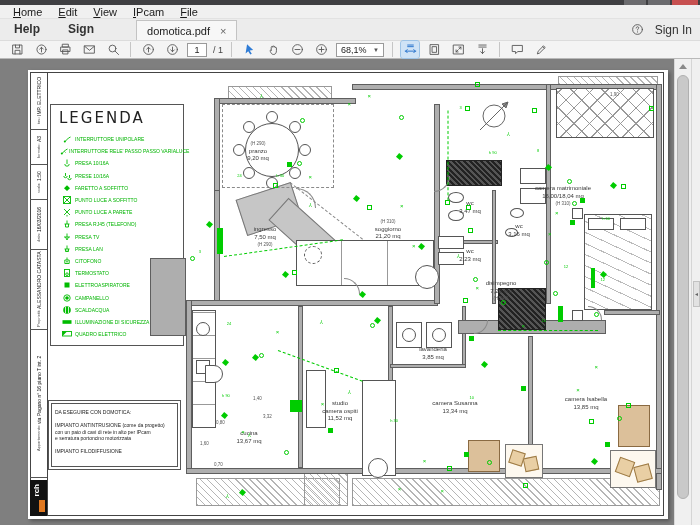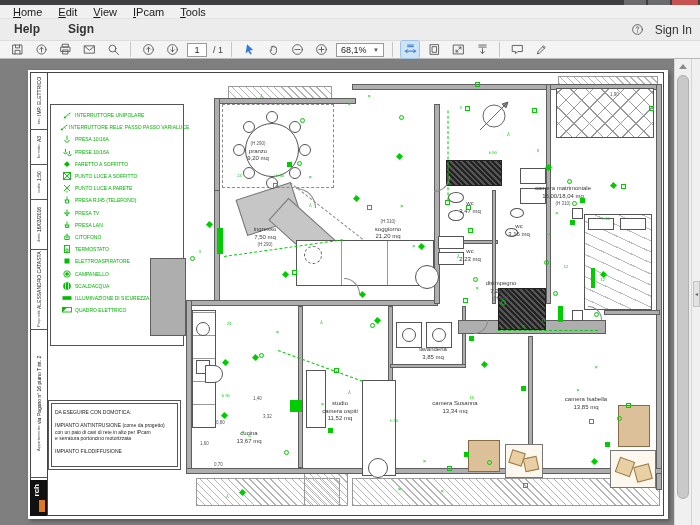--- a/index.html
+++ b/index.html
@@ -98,26 +98,30 @@
   <div class="winbtn" style="right:54px;width:22px;background:#6b6b6e;"></div>
   <div class="winbtn" style="right:30px;width:22px;background:#6b6b6e;"></div>
   <div class="winbtn" style="right:2px;width:26px;background:#c75050;"></div>
 </div>
 
 <div id="menubar">
     <div class="menu-item">Home</div>
     <div class="menu-item">Edit</div>
     <div class="menu-item">View</div>
     <div class="menu-item">IPcam</div>
-    <div class="menu-item">Tools</div>
+    <div class="menu-item">File</div>
   </div>
 
 <div id="tabbar">
   <div class="home-tab">Help</div>
   <div class="home-tab">Sign</div>
+  <div class="doc-tab">
+    <span>domotica.pdf</span>
+    <span class="close">×</span>
+  </div>
 </div>
 <div id="signin-area">
   <span class="tbtn">
       <svg viewBox="0 0 16 16" fill="none" stroke="#565656" stroke-width="1.1" stroke-linecap="round" stroke-linejoin="round">
         <circle cx="8" cy="8" r="6"></circle>
         <path d="M6.3 6.2c0-2.1 3.2-2.1 3.2-.3 0 1.2-1.5 1.3-1.5 2.7M8 10.8v.4"></path>
       </svg>
     </span>
   <span>Sign In</span>
 </div>
@@ -274,20 +278,21 @@
             <span class="tb-value">via Pagano n° 16 piano T int. 2</span>
           </div>
         </div>
         <div id="tb-logo">
           <div class="logo-txt">rch</div>
           <div class="logo-accent"></div>
         </div>
       </div>
 
     <div id="legend">
+      <div id="legend-title">LEGENDA</div>
       <div id="legend-items">
           <div class="lg-row">
             <div class="lg-sym">
               <svg viewBox="0 0 10 10" fill="none" stroke="#00bb00" stroke-width="0.9">
                 <path d="M2.5 8l4-4 2-1"></path>
                 <circle cx="2.8" cy="7.6" r="1" fill="#00bb00" stroke="none"></circle>
               </svg>
             </div>
             <div class="lg-label">INTERRUTTORE UNIPOLARE</div>
           </div>

